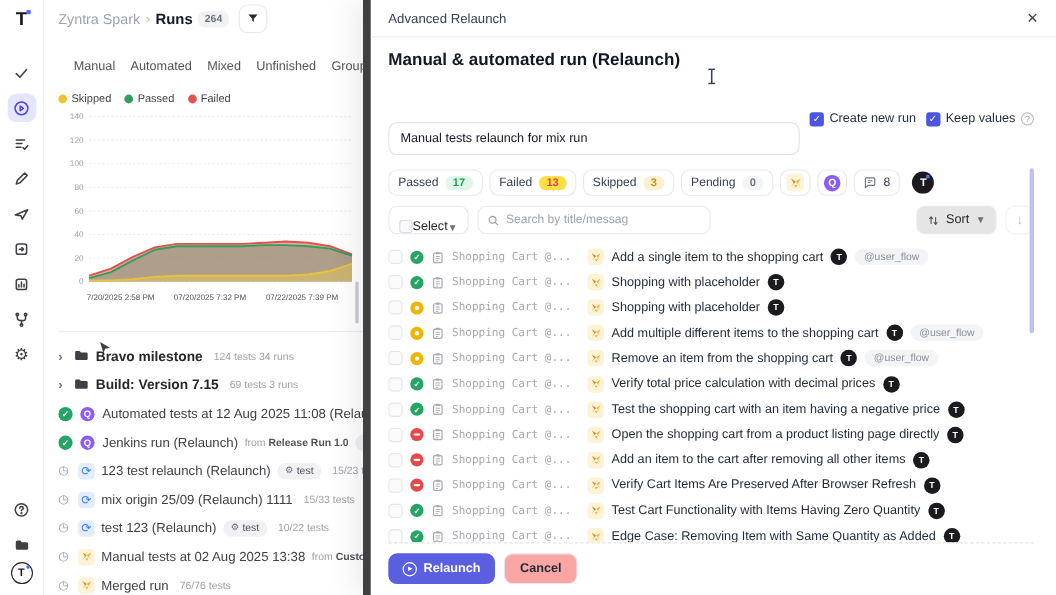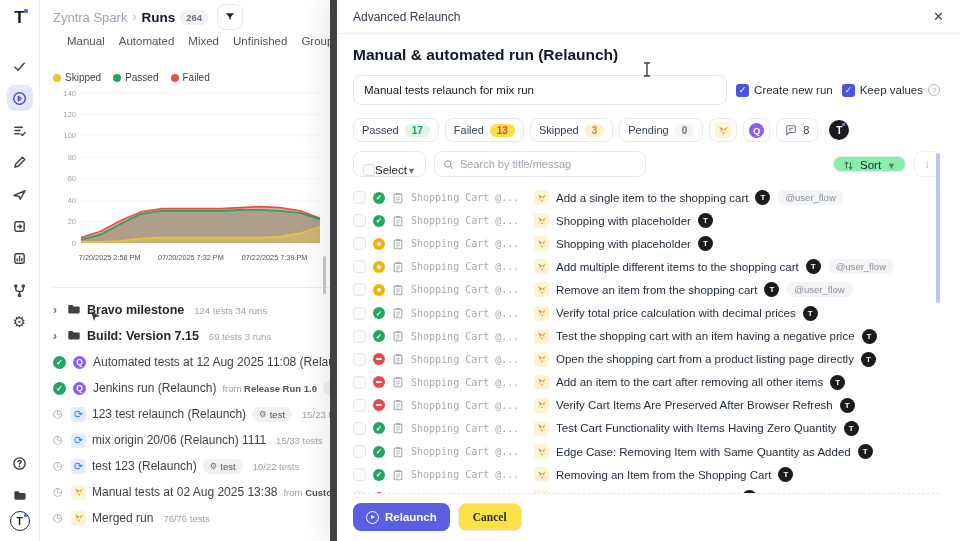--- a/index.html
+++ b/index.html
@@ -23,21 +23,21 @@
   
   .left { width:290px; flex:none; position:relative; padding-left:13px; overflow:hidden; }
   .topbar { height:34px; display:flex; align-items:center; gap:5px; white-space:nowrap; }
   .crumb-root { color:#9ca3af; font-size:13px; }
   .crumb-sep { color:#b8bcc4; font-size:12px; }
   .crumb-cur { color:#111827; font-weight:700; font-size:13.5px; }
   .count-badge { background:#f1f2f4; color:#6b7280; font-size:9.5px; font-weight:600; border-radius:6px; padding:2px 6px; }
   .filter-btn { width:26px; height:26px; border:1px solid #e7e8ec; border-radius:8px; display:flex; align-items:center; justify-content:center; margin-left:4px; background:#fff; }
   .search-pill { height:26px; border:1px solid #e7e8ec; border-radius:8px; display:flex; align-items:center; gap:5px; padding:0 7px; width:96px; background:#fff; }
   .search-pill .ph { color:#9ca3af; font-size:11px; overflow:hidden; white-space:nowrap; flex:1; }
-  .tabs { display:flex; align-items:flex-start; gap:14px; height:26px; font-size:11.5px; color:#52525b; margin-top:1px; }
+  .tabs { display:flex; align-items:center; gap:14px; height:26px; font-size:11.5px; color:#52525b; margin-top:14px; }
   .tabs svg { width:13px; height:13px; stroke:#6b7280; fill:none; stroke-width:1.5; }
   .legend { display:flex; gap:12px; align-items:center; margin:11px 0 0; font-size:10px; color:#3f3f46; }
   .legend .dot { width:8px; height:8px; border-radius:50%; display:inline-block; margin-right:4px; vertical-align:-1px; }
   .runs-list { margin-top:14px; border-top:1px solid #ededf0; padding-top:9px; }
   .run-row { height:26px; display:flex; align-items:center; gap:6px; font-size:12px; color:#3f3f46; white-space:nowrap; overflow:hidden; }
   .run-row .chev { color:#6b7280; font-size:12px; font-weight:700; width:8px; }
   .run-row .fname { font-weight:600; color:#27272a; font-size:12.5px; }
   .run-row .meta { color:#a1a1aa; font-size:9.5px; margin-left:4px; }
   .run-row .from { color:#a1a1aa; font-size:9.5px; }
   .run-row .from b { color:#52525b; font-size:9.5px; }
@@ -54,60 +54,60 @@
   
   .chart-wrap { margin-top:2px; }
 
   
   .modal { width:630px; flex:none; background:#fff; border-left:7px solid #404040; box-shadow:-10px 0 24px rgba(20,20,40,.07); display:flex; flex-direction:column; position:relative; }
   .modal-head { height:34px; flex:none; border-bottom:1px solid #ebedf0; display:flex; align-items:center; padding:0 16px; font-size:12px; color:#374151; }
   .close-x { margin-left:auto; color:#374151; font-size:13px; cursor:default; }
   .modal-body { flex:1; display:flex; flex-direction:column; padding:12px 20px 0 16px; min-height:0; }
   .m-title { font-size:15.5px; font-weight:700; color:#111827; margin-bottom:11px; }
   .name-row { display:flex; align-items:center; gap:9px; }
-  .run-name { width:443px; height:30px; border:1px solid #e1e3e8; border-radius:8px; padding:0 10px; font-size:11.5px; color:#111827; font-family:"Liberation Sans",sans-serif; outline:none; }
+  .run-name { width:443px; height:30px; border:1px solid #e1e3e8; border-radius:8px; padding:0 10px; font-size:11.5px; color:#111827; font-family:"Liberation Sans",sans-serif; outline:none;margin-top:36px; }
   .ck-label { display:flex; align-items:center; gap:5px; font-size:11.5px; color:#1f2937; white-space:nowrap; }
   .ckbox { width:13px; height:13px; background:#4c55e0; border-radius:3px; color:#fff; font-size:9px; display:flex; align-items:center; justify-content:center; flex:none; }
   .qmark { width:12px; height:12px; border:1px solid #b3b8c1; border-radius:50%; color:#9ca3af; font-size:8px; display:flex; align-items:center; justify-content:center; }
   .chips-row { margin-top:13px; display:flex; align-items:center; gap:6px; }
   .chip { border:1px solid #e8e9ec; background:#fff; border-radius:8px; height:24px; padding:0 8px; display:flex; align-items:center; gap:6px; font-size:11px; color:#374151; }
   .chip .badge { border-radius:6px; padding:1px 7px; font-size:10px; font-weight:600; }
   .b-green { background:#e1f6ea; color:#1a9e57; }
   .b-red { background:#fde047; color:#e0444a; }
   .b-yellow { background:#fbf0d2; color:#c9930a; }
   .b-gray { background:#f3f4f6; color:#6b7280; }
   .fox-box { width:16px; height:16px; background:#fdf3d7; border-radius:4px; display:flex; align-items:center; justify-content:center; }
   .avatar-black { width:20px; height:20px; border-radius:50%; background:#1b1b1f; color:#fff; font-size:10px; font-weight:800; display:flex; align-items:center; justify-content:center; margin-left:5px; position:relative; }
   .avatar-black i{ position:absolute; top:3px; right:4px; width:3px; height:3px; background:#4c6fff; }
   .controls-row { margin-top:9px; display:flex; align-items:center; gap:8px; }
   .sel-btn { border:1px solid #e8e9ec; border-radius:8px; height:26px; padding:0 9px; display:flex; align-items:flex-end; gap:0; font-size:11.5px; color:#27272a; background:#fff; }
   .sel-ck { width:12px; height:12px; border:1px solid #dadce2; border-radius:3px; background:#fafafa; }
   .chev-d { color:#6b7280; font-size:9px; }
   .search2 { border:1px solid #e8e9ec; border-radius:8px; height:26px; width:212px; display:flex; align-items:center; gap:6px; padding:0 8px; }
   .search2 .ph { color:#9ca3af; font-size:11px; white-space:nowrap; overflow:hidden; }
-  .sort-btn { margin-left:auto; border:1px solid #e8e9ec; border-radius:8px; height:16px; padding:0 9px; display:flex; align-items:flex-end; gap:6px; font-size:11.5px; color:#27272a; background:#86efac; }
+  .sort-btn { margin-left:auto; border:1px solid #e8e9ec; border-radius:8px; height:26px; padding:0 9px; display:flex; align-items:center; gap:6px; font-size:11.5px; color:#27272a; background:#e5e5e5; }
   .dl-btn { width:26px; height:26px; border:1px solid #f0f0f3; border-radius:8px; display:flex; align-items:center; justify-content:center; color:#b6bac2; font-size:12px; background:#fff; }
   .tests { margin-top:9px; flex:1; min-height:0; overflow:hidden; }
   .trow { height:23.1px; display:flex; align-items:center; gap:7px; white-space:nowrap; overflow:hidden; }
   .t-ck { width:13px; height:13px; border:1px solid #e3e4e9; border-radius:4px; background:#fbfbfc; flex:none; }
   .t-st { width:12px; height:12px; border-radius:50%; flex:none; display:flex; align-items:center; justify-content:center; color:#fff; }
   .t-st.passed { background:#24a564; font-size:7.5px; font-weight:700; }
   .t-st.skipped { background:#f0b400; }
   .t-st.failed { background:#e5484d; }
   .t-st .dot { width:4px; height:4px; background:#fff; border-radius:50%; }
   .t-st .dash { width:6px; height:2px; background:#fff; border-radius:1px; }
   .t-mono { font-family:"DejaVu Sans Mono",monospace; font-size:10px; color:#a6a9b1; width:116px; flex:none; overflow:hidden; }
   .t-fox { width:15px; height:15px; background:#fdf3d7; border-radius:4px; flex:none; display:flex; align-items:center; justify-content:center; }
   .t-title { font-size:11.5px; color:#1f2937; font-weight:500; }
   .t-avatar { width:15px; height:15px; border-radius:50%; background:#1b1b1f; color:#fff; font-size:8px; font-weight:800; display:flex; align-items:center; justify-content:center; flex:none; }
   .t-tag { background:#f3f4f6; border-radius:8px; padding:2px 8px; font-size:9.5px; color:#8a8f99; }
   .list-scroll { position:absolute; right:20px; top:153px; width:4px; height:150px; background:#b9c3f5; border-radius:2px; }
   .m-footer { flex:none; border-top:1px dashed #e3e4e9; padding:9px 0 10px; display:flex; gap:8px; }
   .btn-primary { background:#5a5fe0; border:none; border-radius:8px; height:28px; padding:0 13px; color:#fff; font-size:11.5px; font-weight:600; display:flex; align-items:center; gap:6px; font-family:"Liberation Sans",sans-serif; }
-  .btn-ghost { background:#fde047; border:1px solid #e5e7eb; border-radius:8px; height:28px; padding:0 14px; color:#1f2937; font-size:11.5px; font-weight:600; font-family:Liberation Serif, serif; }
+  .btn-ghost { background:#fca5a5; border:1px solid #e5e7eb; border-radius:8px; height:28px; padding:0 14px; color:#1f2937; font-size:11.5px; font-weight:600; font-family:Liberation Sans, sans-serif; }
   .play-ring { width:13px; height:13px; border:1.3px solid #fff; border-radius:50%; display:flex; align-items:center; justify-content:center; }
   .play-ring i { width:0; height:0; border-left:4px solid #fff; border-top:2.6px solid transparent; border-bottom:2.6px solid transparent; margin-left:1px; }
   .ibeam { position:absolute; left:305px; top:62px; width:10px; height:15px; pointer-events:none; }
   .cursor-art { position:absolute; left:50px; top:310px; pointer-events:none; }
 </style>
 </head>
 <body>
 
 <div class="app">
 
@@ -275,21 +275,21 @@
         <div class="run-row">
           <span class="st-clock">◷</span>
           <span class="ticon sync">⟳</span>
           <span>123 test relaunch (Relaunch)</span>
           <span class="tag-pill"><span style="font-family:DejaVu Sans,sans-serif;font-size:8.5px;color:#6b7280">⚙</span>test</span>
           <span class="meta">15/23 tests</span>
         </div>
         <div class="run-row">
           <span class="st-clock">◷</span>
           <span class="ticon sync">⟳</span>
-          <span>mix origin 20/06 (Relaunch) 1111</span>
+          <span>mix origin 25/09 (Relaunch) 1111</span>
           <span class="meta">15/33 tests</span>
         </div>
         <div class="run-row">
           <span class="st-clock">◷</span>
           <span class="ticon sync">⟳</span>
           <span>test 123  (Relaunch)</span>
           <span class="tag-pill"><span style="font-family:DejaVu Sans,sans-serif;font-size:8.5px;color:#6b7280">⚙</span>test</span>
           <span class="meta">10/22 tests</span>
         </div>
         <div class="run-row">

